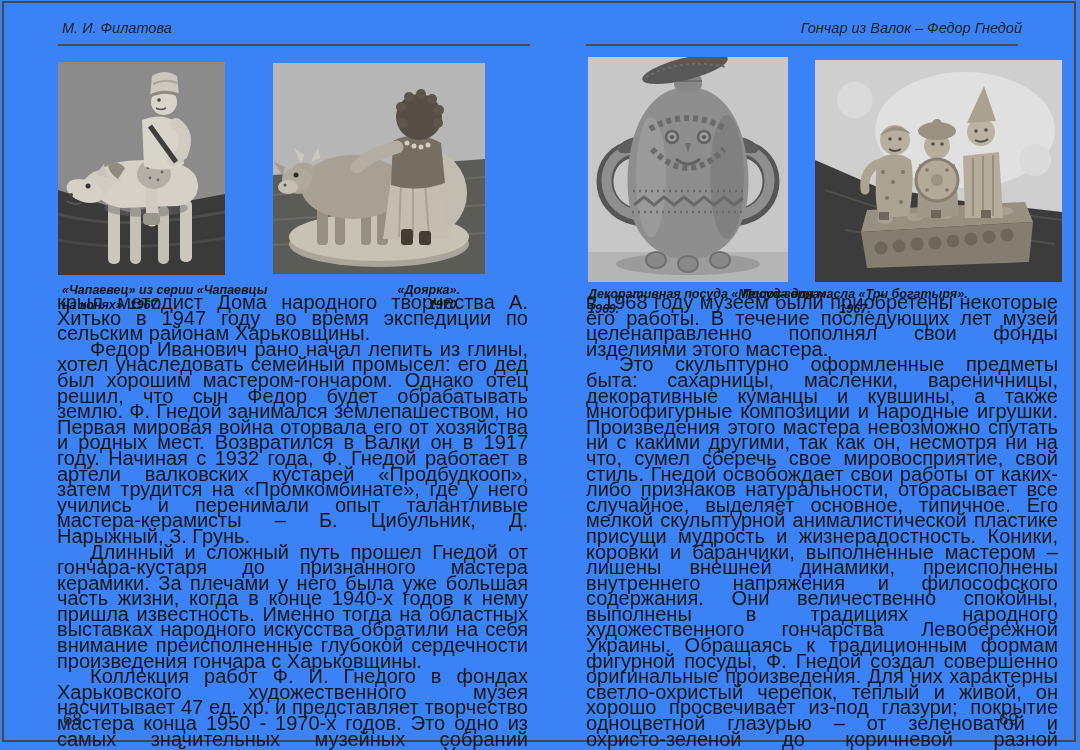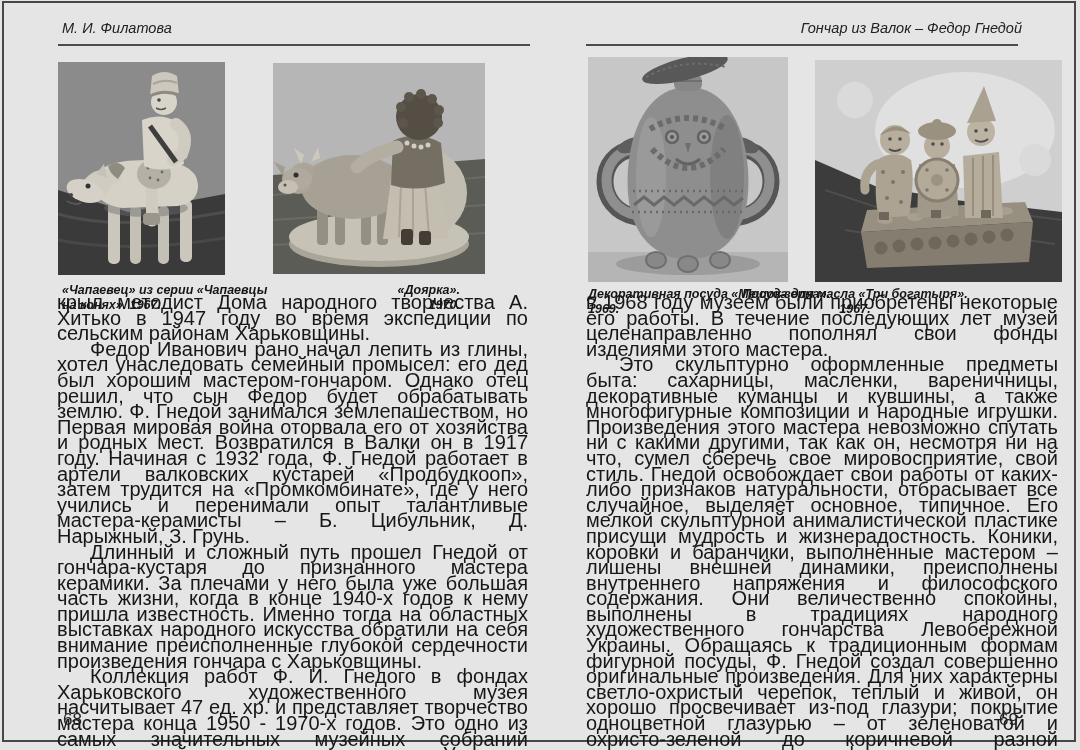--- a/index.html
+++ b/index.html
@@ -1,17 +1,17 @@
 <!DOCTYPE html>
 <html><head>
 <meta charset="utf-8">
 <style>
   html,body { margin:0; padding:0; background:#ffffff; }
   .canvas {
-    position:relative; width:1080px; height:750px; background:#e5e5e5;
+    position:relative; width:1080px; height:750px; background:#3b82f6;
     font-family:"Liberation Sans", sans-serif; color:#1c1c1c; overflow:hidden;
   }
   .scan-frame {
     position:absolute; left:2px; top:1px; right:4px; bottom:8px;
     border:2px solid #474747; pointer-events:none;
   }
   .running-head {
     position:absolute; top:20px; font-style:italic; font-size:14.5px; color:#222;
   }
   .rh-left  { left:62px; }

